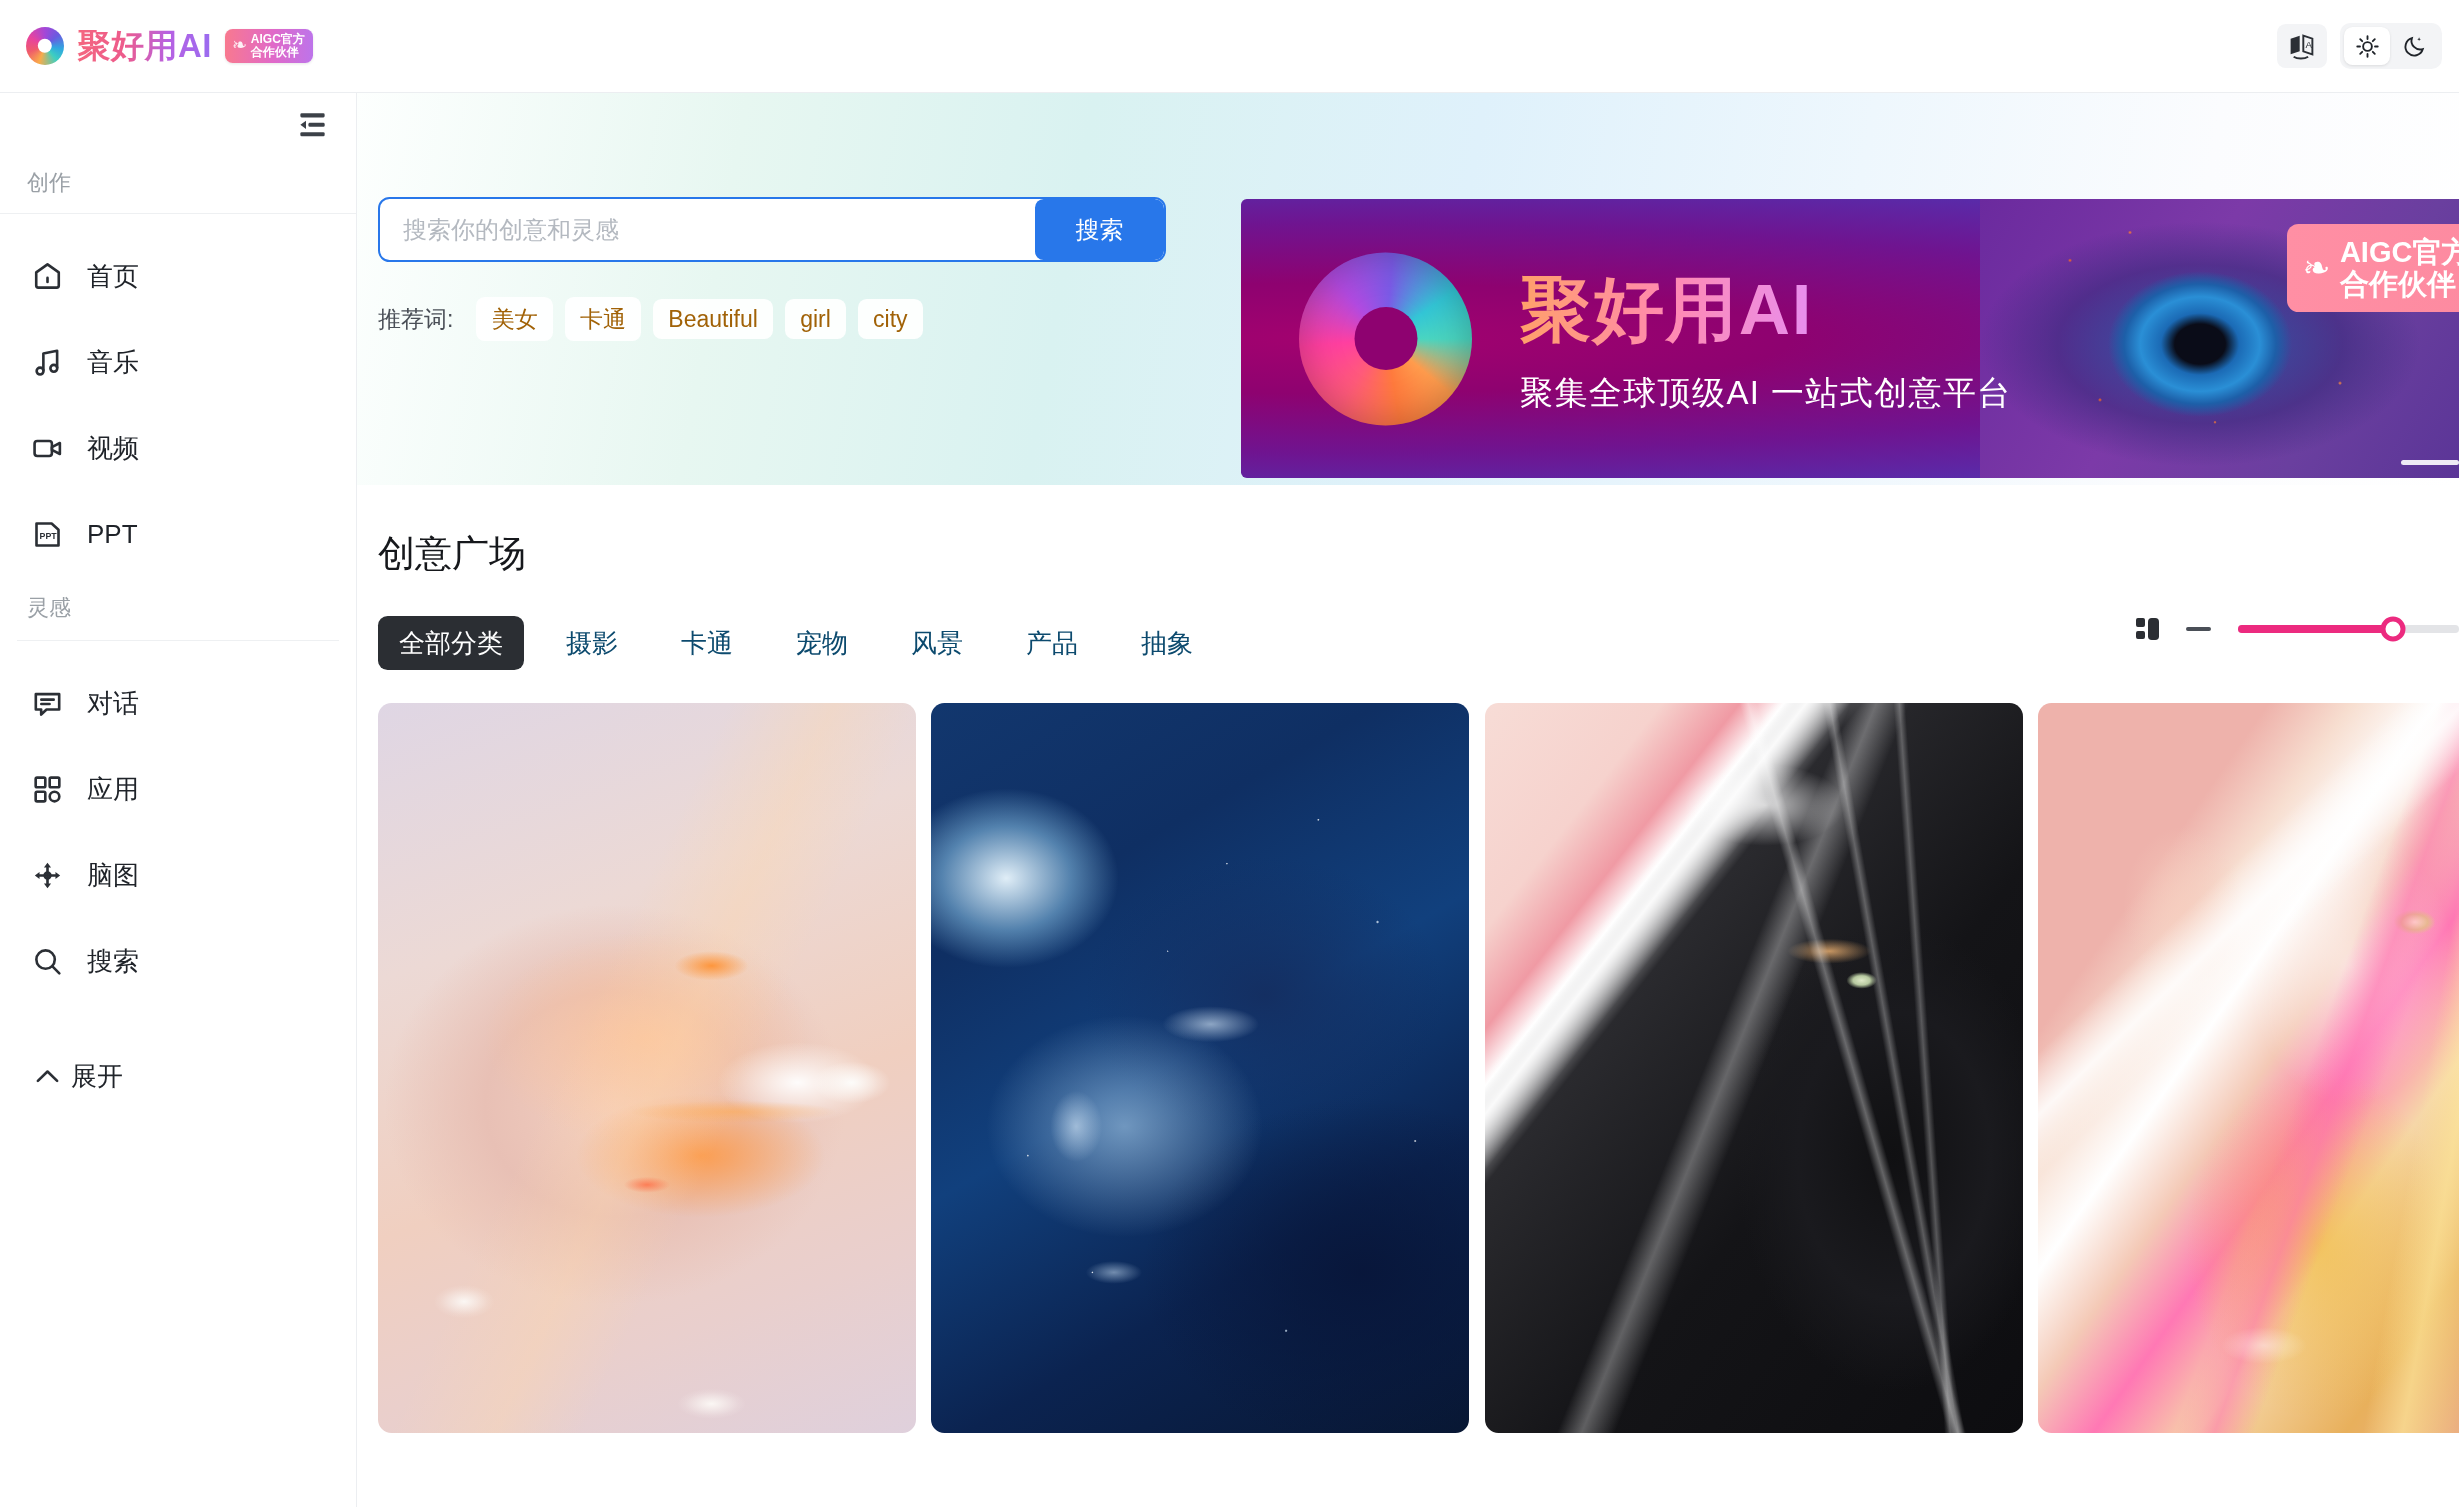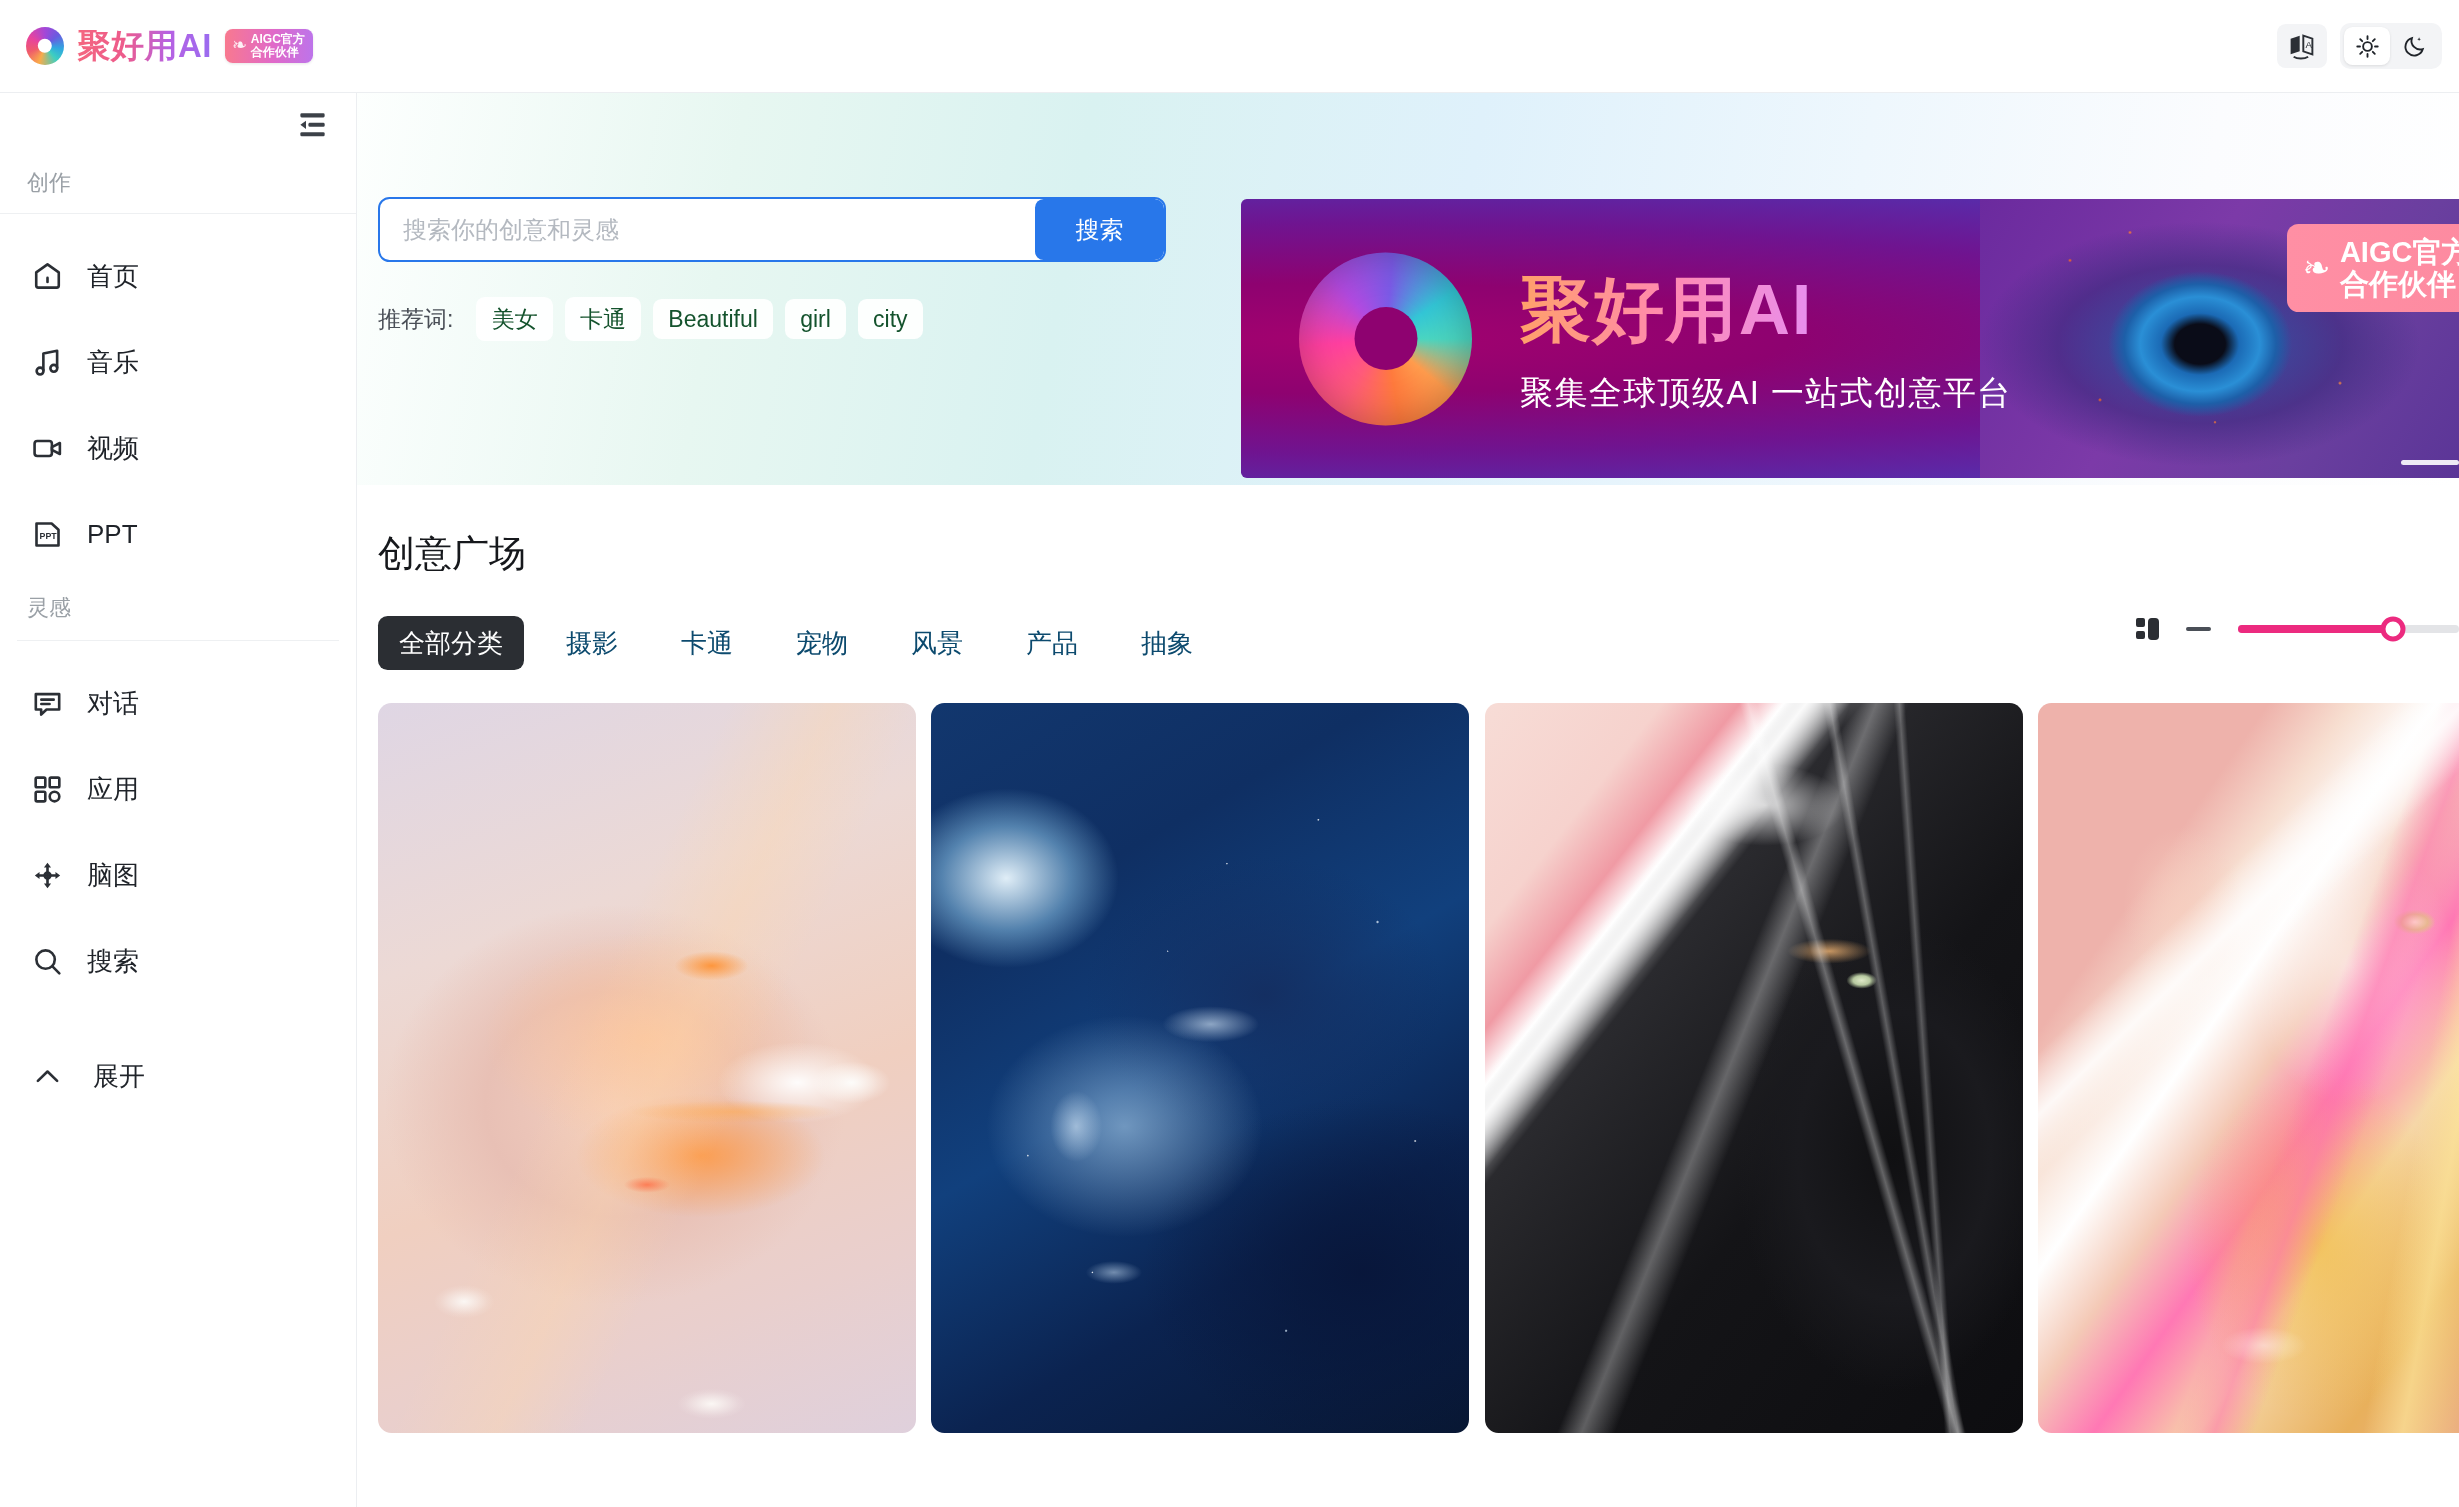--- a/index.html
+++ b/index.html
@@ -90,21 +90,21 @@
     height: 86px; padding-left: 31px; cursor: pointer;
     color: #1f2329; font-size: 26px;
   }
   .nav-ico { width: 33px; height: 33px; flex: none; display:flex; align-items:center; justify-content:center; }
   .nav-ico svg { width: 33px; height: 33px; stroke: #2b2f35; fill: none; stroke-width: 1.9; }
   .sub-head {
     font-size: 22px; color: #9aa0a6; padding: 15.4px 0 17.3px 27px;
   }
   .hr { height:1px; background:#eef0f2; margin: 0 17.3px; }
   .expand-item {
-    display:flex; align-items:center; gap: 29px;
+    display:flex; align-items:center; gap: 7px;
     height: 86px; padding-left: 31px; cursor:pointer;
     color:#1f2329; font-size: 26px; margin-top: 29px;
   }
 
   
   .main {
     position: absolute; top: 93px; left: 357px;
     width: 2102px; height: 1414px;
     background: #ffffff; overflow: hidden;
   }
@@ -128,21 +128,21 @@
   .search-btn {
     width: 129px; height: 100%; border: none; cursor: pointer;
     background: #2877ea; color: #fff; font-size: 24px; font-weight: 500;
     font-family: "Liberation Sans", sans-serif;
     border-radius: 8.6px;
   }
   .recommend { display: flex; align-items: center; gap: 11.5px; margin-top: 35px; }
   .recommend-label { font-size: 23px; color: #4a4f57; margin-right: 11.5px; }
   .chip {
     background: rgba(255,255,255,.92); border-radius: 8.6px;
-    padding: 6.7px 15.4px; font-size: 23px; color: #14532d; cursor: pointer;
+    padding: 6.7px 15.4px; font-size: 23px; color: #a16207; cursor: pointer;
     white-space: nowrap;
   }
 
   .banner {
     position: absolute; left: 884px; top: 106px;
     width: 1239px; height: 279px; border-radius: 5.8px;
     overflow: hidden;
     background: radial-gradient(ellipse at 8% 50%, #a3026f 0%, #8e0270 28%, #6f1490 58%, #5a2aa8 80%, #4f2fb0 100%);
   }
   .banner-eye {

